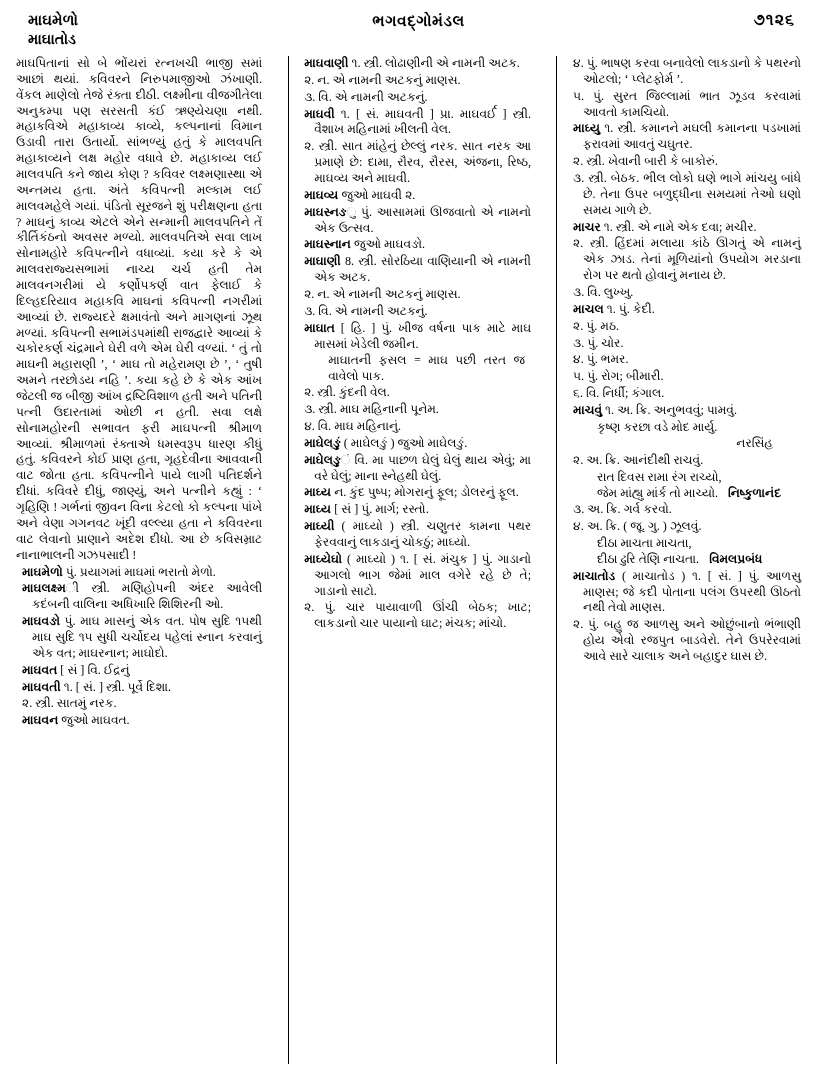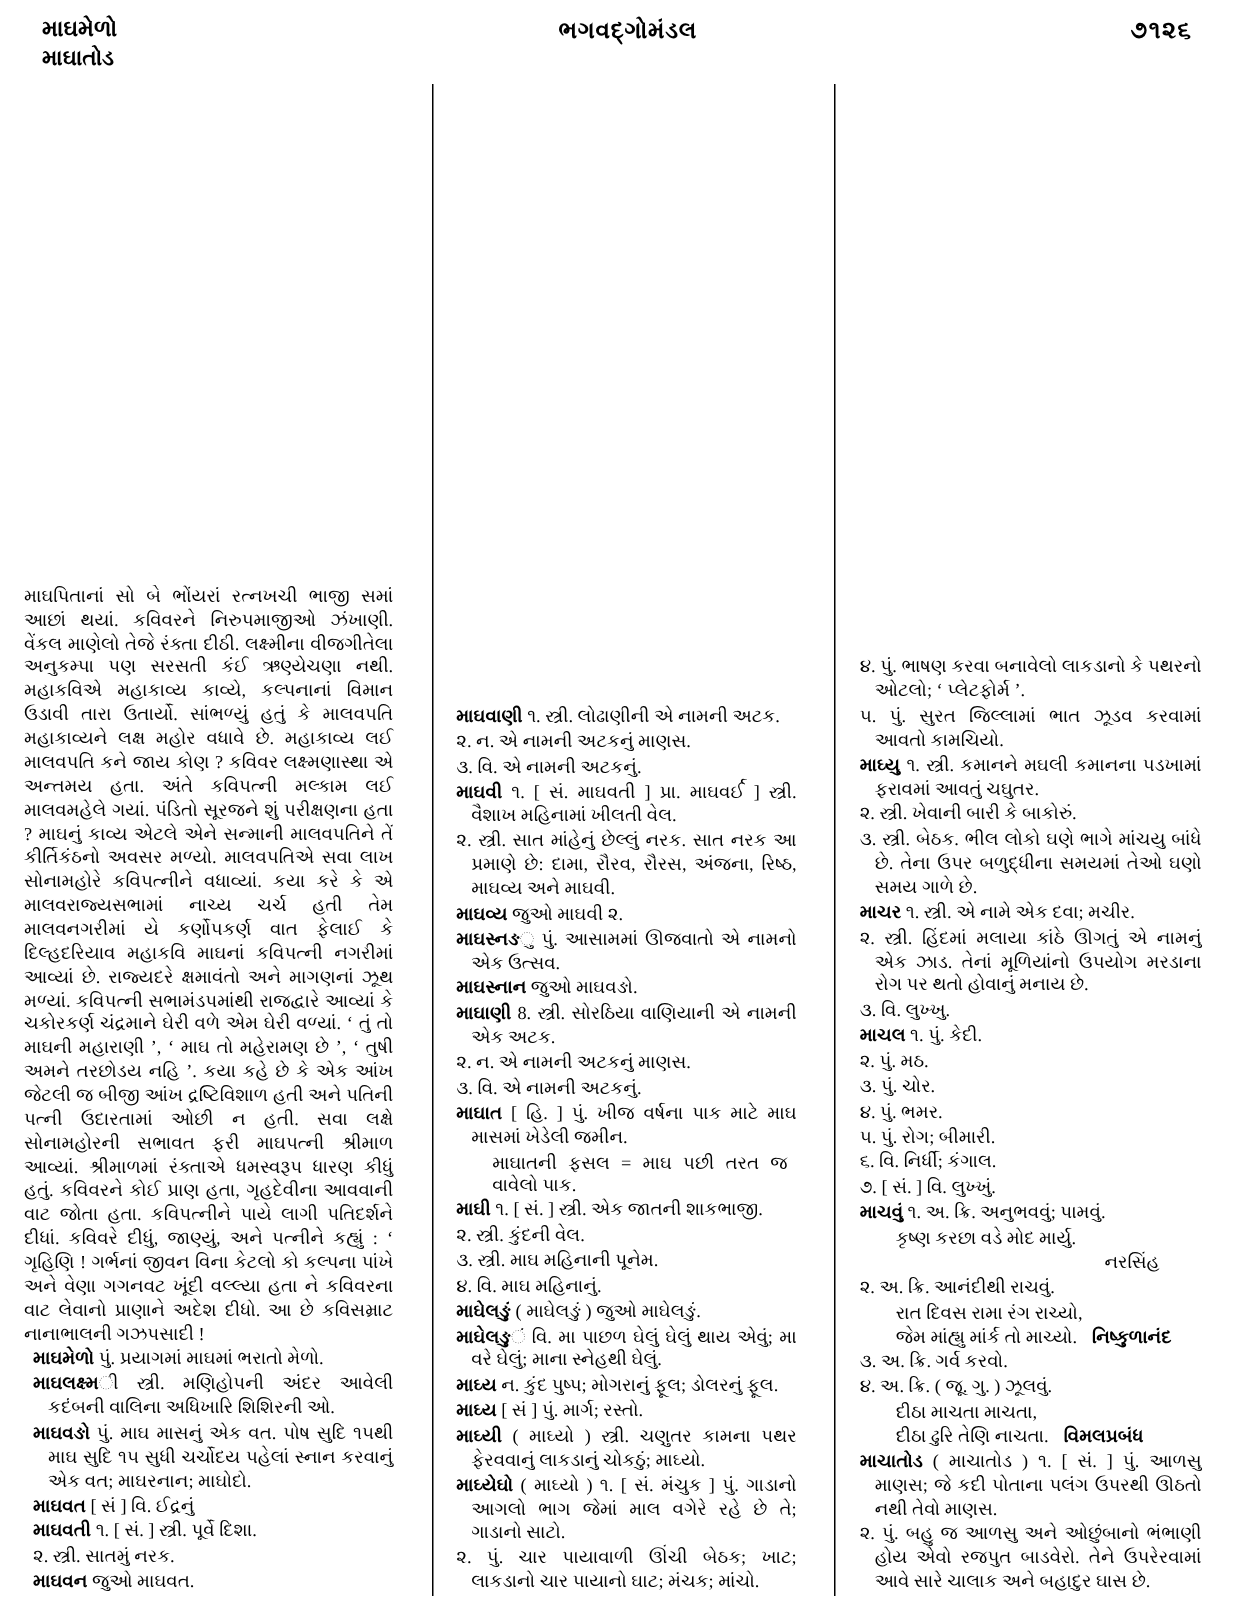--- a/index.html
+++ b/index.html
@@ -53,21 +53,20 @@
     font-size: 16px;
     font-weight: bold;
     letter-spacing: 1px;
   }
   
   .columns {
     position: relative;
     display: flex;
     height: 1008px;
     gap: 16px;
-    align-items: flex-end;
   }
   .col {
     position: relative;
     box-sizing: border-box;
     padding: 0 10px;
     font-size: 12.2px;
     line-height: 1.30;
     text-align: justify;
     overflow: hidden;
   }
@@ -141,21 +140,20 @@
         <p class="entry sub just"><span class="hw">માઘવી</span><span> ૧. [ સં. માઘવતી ] પ્રા. માઘવર્ઈ ] સ્ત્રી. વૈશાખ મહિનામાં ખીલતી વેલ.</span></p>
         <p class="entry sub just">૨. સ્ત્રી. સાત માંહેનું છેલ્લું નરક. સાત નરક આ પ્રમાણે છે: દામા, રૌરવ, રૌરસ, અંજના, રિષ્ઠ, માઘવ્ય અને માઘવી.</p>
         <p class="entry sub just"><span class="hw">માઘવ્ય</span><span> જુઓ માઘવી ૨.</span></p>
         <p class="entry sub just"><span class="hw">માઘસ્નઙ</span><span>ુ પું. આસામમાં ઊજવાતો એ નામનો એક ઉત્સવ.</span></p>
         <p class="entry sub just"><span class="hw">માઘસ્નાન</span><span> જુઓ માઘવઙો.</span></p>
         <p class="entry sub just"><span class="hw">માઘાણી</span><span> 8. સ્ત્રી. સોરઠિયા વાણિયાની એ નામની એક અટક.</span></p>
         <p class="entry sub just">૨. ન. એ નામની અટકનું માણસ.</p>
         <p class="entry sub just">૩. વિ. એ નામની અટકનું.</p>
         <p class="entry sub just"><span class="hw">માઘાત </span><span>[ હિ. ] પું. ખીજ વર્ષના પાક માટે માઘ માસમાં ખેડેલી જમીન.</span></p>
         <p class="entry note just tight">માઘાતની ફસલ = માઘ પછી તરત જ વાવેલો પાક.</p>
-        <p class="entry sub just"><span class="hw">માઘી </span><span>૧. [ સં. ] સ્ત્રી. એક જાતની શાકભાજી.</span></p>
         <p class="entry sub just">૨. સ્ત્રી. કુંદની વેલ.</p>
         <p class="entry sub just">૩. સ્ત્રી. માઘ મહિનાની પૂનેમ.</p>
         <p class="entry sub just">૪. વિ. માઘ મહિનાનું.</p>
         <p class="entry sub just"><span class="hw">માઘેલઙું</span><span> ( માઘેલઙું ) જુઓ માઘેલઙું.</span></p>
         <p class="entry sub just"><span class="hw">માઘેલઙુ</span><span>ં વિ. મા પાછળ ઘેલું ઘેલું થાય એવું; મા વરે ઘેલું; માના સ્નેહથી ઘેલું.</span></p>
         <p class="entry sub just"><span class="hw">માઘ્ય</span><span> ન. કુંદ પુષ્પ; મોગરાનું ફૂલ; ડોલરનું ફૂલ.</span></p>
         <p class="entry sub just"><span class="hw">માઘ્ય</span><span> [ સં ] પું. માર્ગ; રસ્તો.</span></p>
         <p class="entry sub just"><span class="hw">માઘ્યી</span><span> ( માઘ્યો ) સ્ત્રી. ચણુતર કામના પથર ફેરવવાનું લાકડાનું ચોકઠું; માઘ્યો.</span></p>
         <p class="entry sub just"><span class="hw">માઘ્યેઘો </span><span>( માઘ્યો ) ૧. [ સં. મંચુક ] પું. ગાડાનો આગલો ભાગ જેમાં માલ વગેરે રહે છે તે; ગાડાનો સાટો.</span></p>
         <p class="entry sub just">૨. પું. ચાર પાયાવાળી ઊંચી બેઠક; ખાટ; લાકડાનો ચાર પાયાનો ઘાટ; મંચક; માંચો.</p>
@@ -168,21 +166,20 @@
         <p class="entry sub just">૩. સ્ત્રી. બેઠક. ભીલ લોકો ઘણે ભાગે માંચયુ બાંધે છે. તેના ઉપર બળુદ્ધીના સમયમાં તેઓ ઘણો સમય ગાળે છે.</p>
         <p class="entry sub just"><span class="hw">માચર </span><span>૧. સ્ત્રી. એ નામે એક દવા; મચીર.</span></p>
         <p class="entry sub just">૨. સ્ત્રી. હિંદમાં મલાયા કાંઠે ઊગતું એ નામનું એક ઝાડ. તેનાં મૂળિયાંનો ઉપયોગ મરડાના રોગ પર થતો હોવાનું મનાય છે.</p>
         <p class="entry sub just">૩. વિ. લુખ્ખુ.</p>
         <p class="entry sub just"><span class="hw">માચલ </span><span>૧. પું. કેદી.</span></p>
         <p class="entry sub just">૨. પું. મઠ.</p>
         <p class="entry sub just">૩. પું. ચોર.</p>
         <p class="entry sub just">૪. પું. ભમર.</p>
         <p class="entry sub just">૫. પું. રોગ; બીમારી.</p>
         <p class="entry sub just">૬. વિ. નિર્ધી; કંગાલ.</p>
-        <p class="entry sub just">૭. [ સં. ] વિ. લુખ્ખું.</p>
         <p class="entry sub just"><span class="hw">માચવું</span><span> ૧. અ. ક્રિ. અનુભવવું; પામવું.</span></p>
         <p class="entry note tight">કૃષ્ણ કરછા વડે મોદ માર્યુ.</p>
         <p class="entry sig tight">નરસિંહ</p>
         <p class="entry sub just">૨. અ. ક્રિ. આનંદીથી રાચવું.</p>
         <p class="entry note tight">રાત દિવસ રામા રંગ રાચ્યો,</p>
         <p class="entry note tight" style="position: relative;">જેમ માંહ્યુ માંર્ક તો માચ્યો.<span class="hw" style="margin-left: 10px;">નિષ્કુળાનંદ</span></p>
         <p class="entry sub just">૩. અ. ક્રિ. ગર્વ કરવો.</p>
         <p class="entry sub just">૪. અ. ક્રિ. ( જૂ. ગુ. ) ઝૂલવું.</p>
         <p class="entry note tight">દીઠા માચતા માચતા,</p>
         <p class="entry note tight" style="position: relative;">દીઠા ઢુરિ તેણિ નાચતા.<span class="hw" style="margin-left: 10px;">વિમલપ્રબંધ</span></p>

